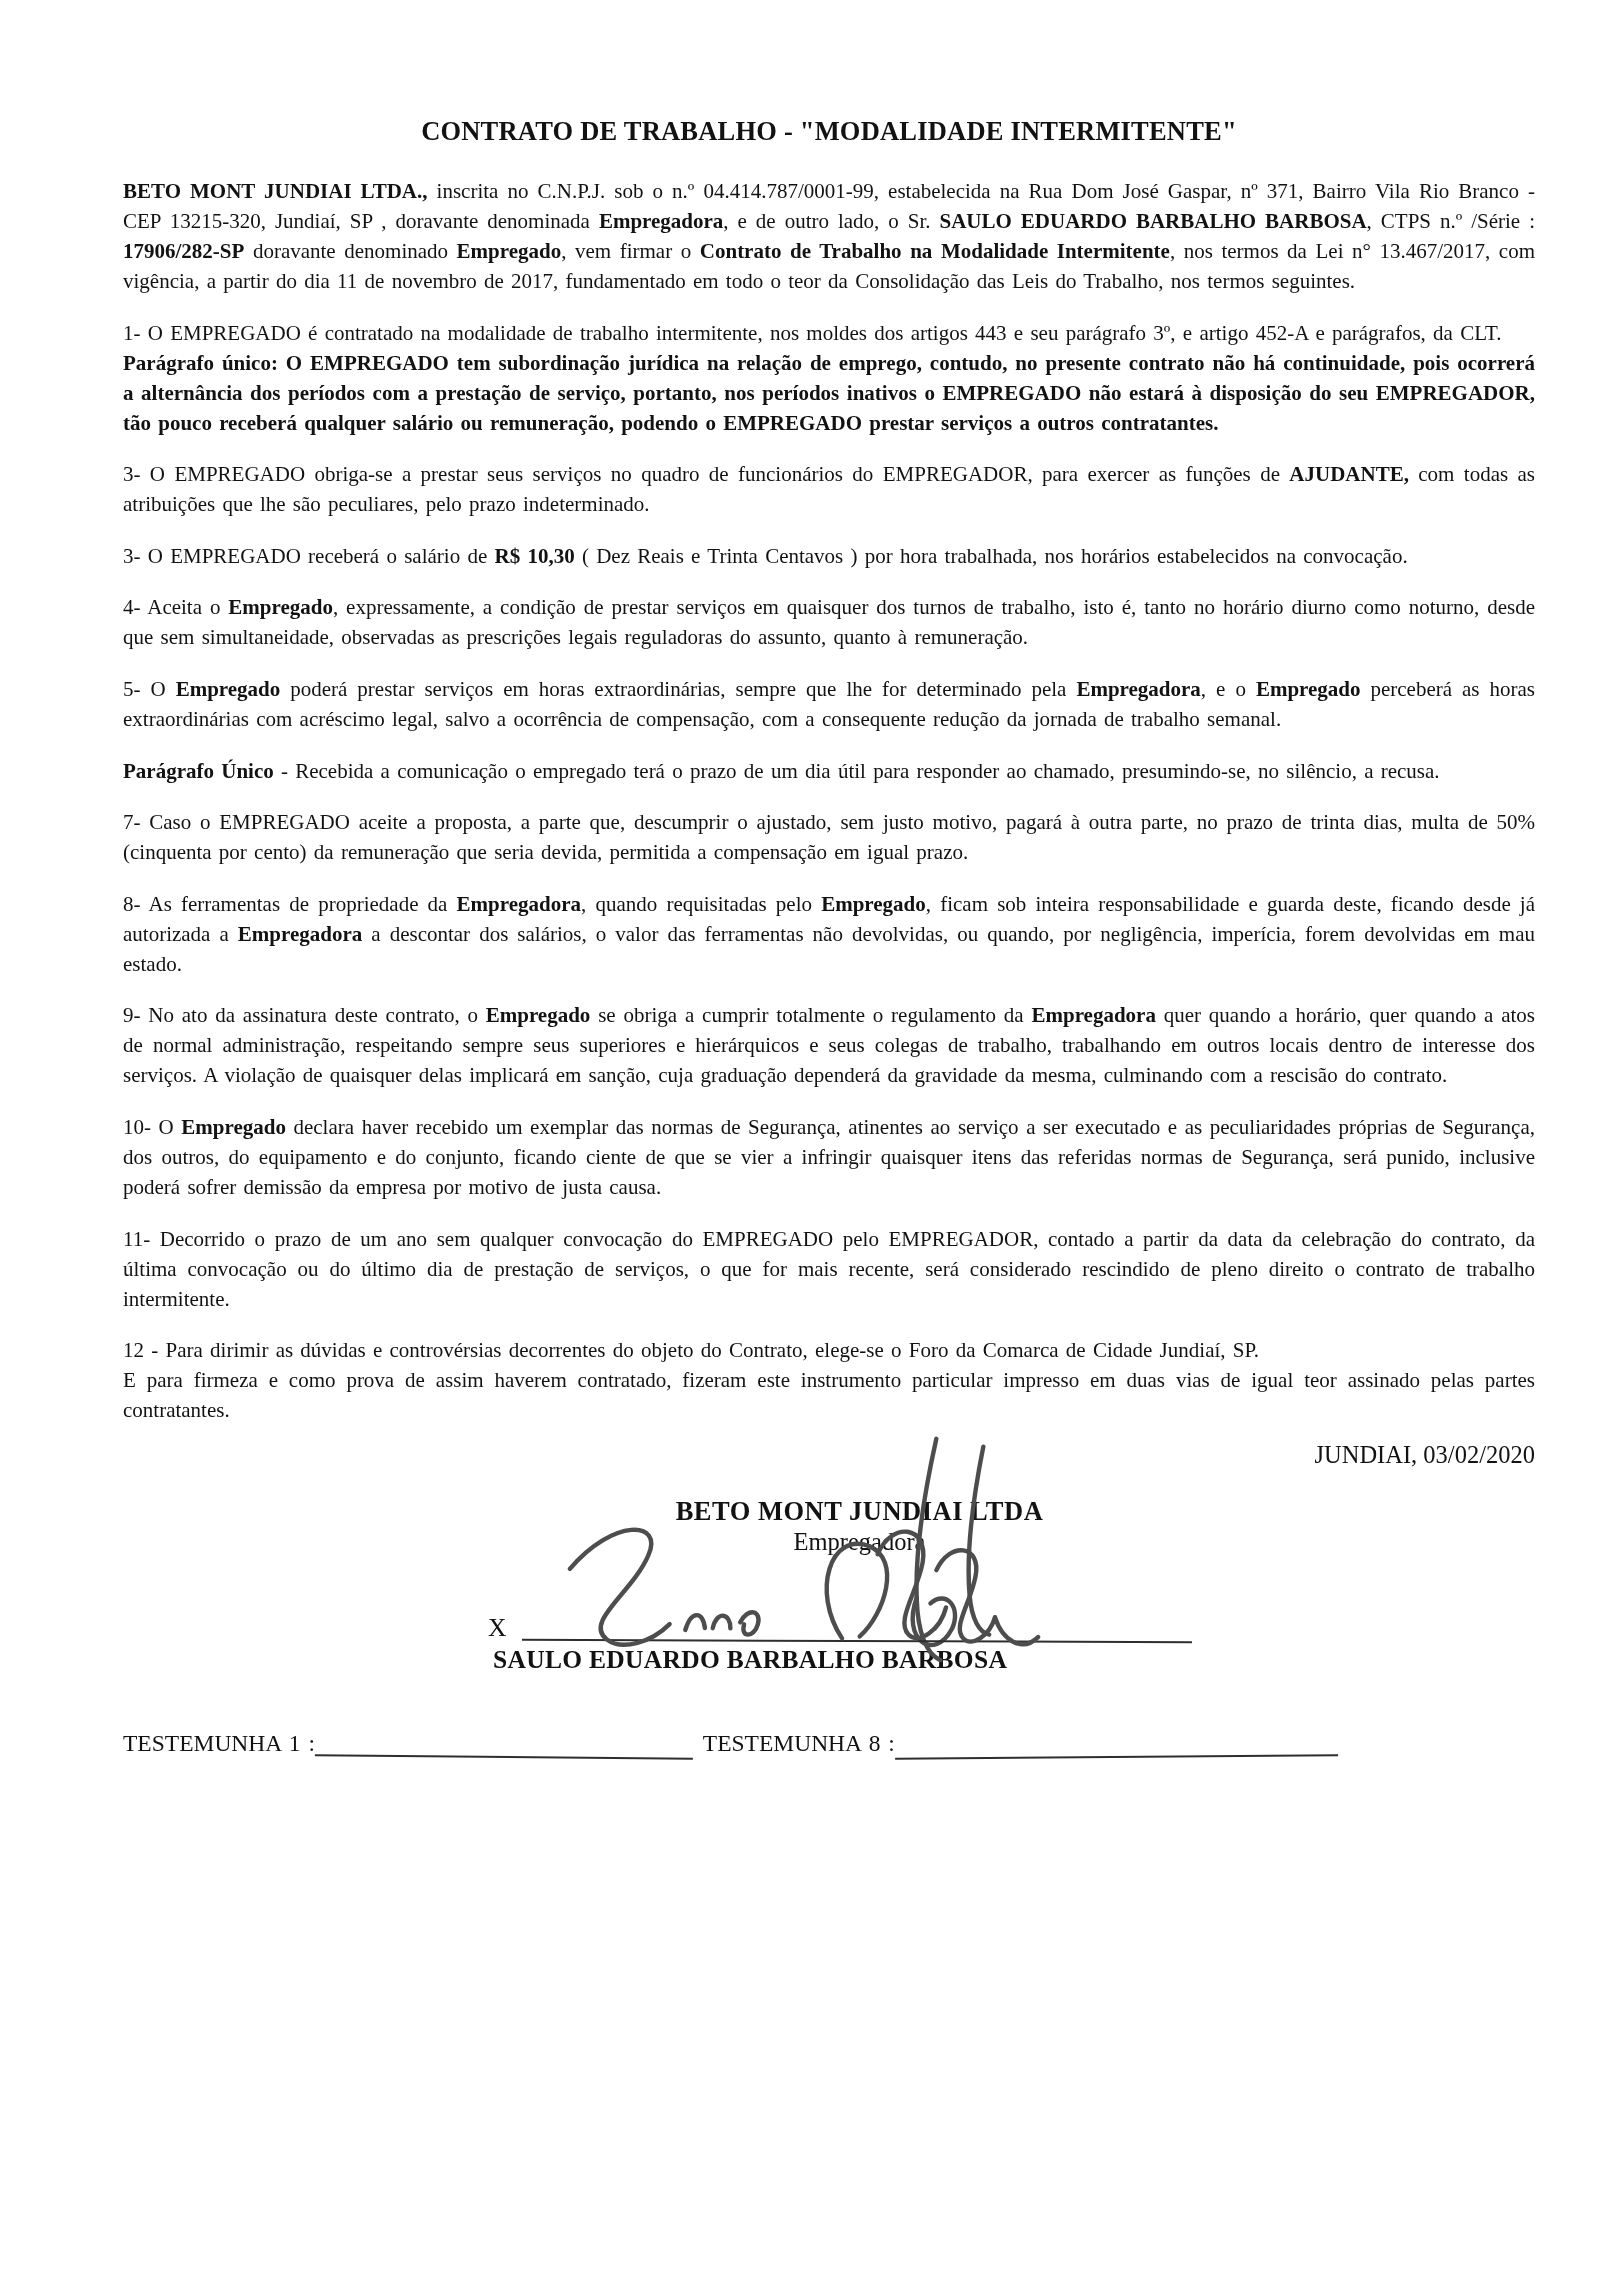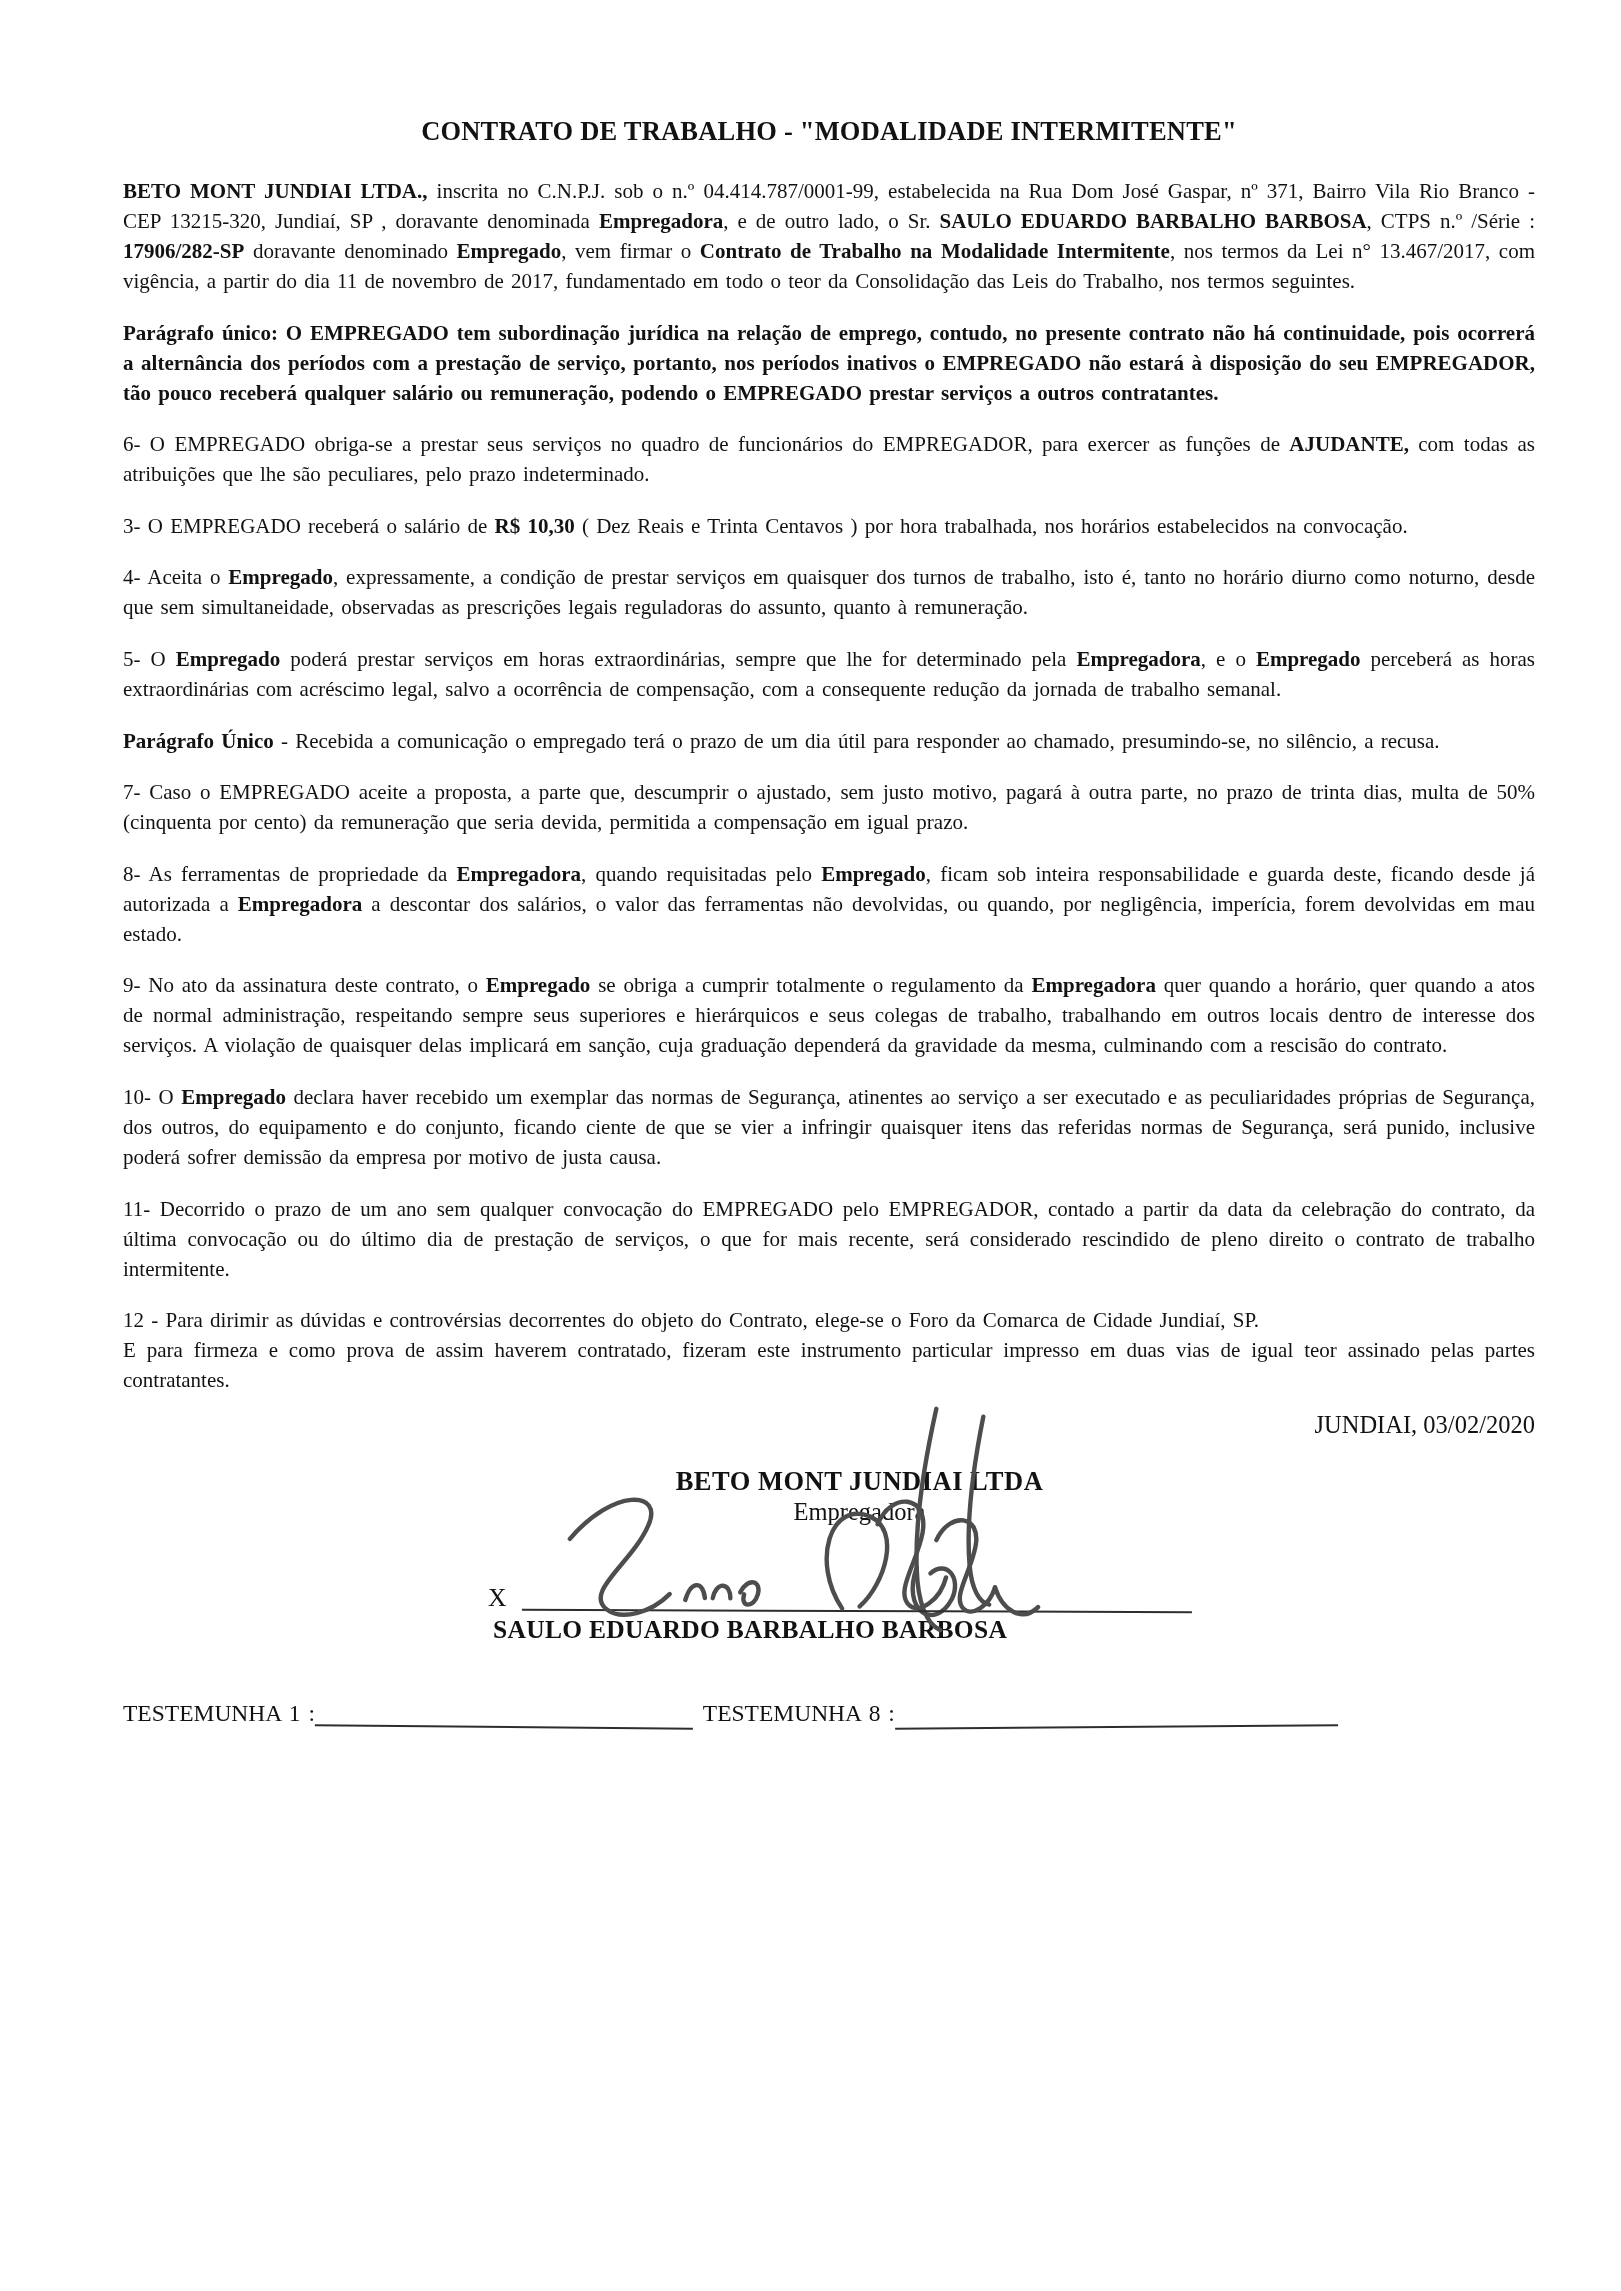--- a/index.html
+++ b/index.html
@@ -46,23 +46,24 @@
 </style>
 </head>
 <body>
 
 <div class="page">
 
   <div class="title">CONTRATO DE TRABALHO - "MODALIDADE INTERMITENTE"</div>
 
   <div class="para"><span class="b">BETO MONT JUNDIAI LTDA.,</span><span> inscrita no C.N.P.J. sob o n.º 04.414.787/0001-99, estabelecida na Rua Dom José Gaspar, nº 371, Bairro Vila Rio Branco - CEP 13215-320, Jundiaí, SP , doravante denominada </span><span class="b">Empregadora</span><span>, e de outro lado, o Sr. </span><span class="b">SAULO EDUARDO BARBALHO BARBOSA</span><span>, CTPS n.º /Série : </span><span class="b">17906/282-SP</span><span> doravante denominado </span><span class="b">Empregado</span><span>, vem firmar o </span><span class="b">Contrato de Trabalho na Modalidade Intermitente</span><span>, nos termos da Lei n° 13.467/2017, com vigência, a partir do dia 11 de novembro de 2017, fundamentado em todo o teor da Consolidação das Leis do Trabalho, nos termos seguintes.</span></div>
 
+  <div class="para tight"><span>1- O EMPREGADO é contratado na modalidade de trabalho intermitente, nos moldes dos artigos 443 e seu parágrafo 3º, e artigo 452-A e parágrafos, da CLT.</span></div>
   <div class="para"><span class="b">Parágrafo único: O EMPREGADO tem subordinação jurídica na relação de emprego, contudo, no presente contrato não há continuidade, pois ocorrerá a alternância dos períodos com a prestação de serviço, portanto, nos períodos inativos o EMPREGADO não estará à disposição do seu EMPREGADOR, tão pouco receberá qualquer salário ou remuneração, podendo o EMPREGADO prestar serviços a outros contratantes.</span></div>
 
-  <div class="para"><span>6- O EMPREGADO obriga-se a prestar seus serviços no quadro de funcionários do EMPREGADOR, para exercer as funções de </span><span class="b">AJUDANTE,</span><span> com todas as atribuições que lhe são peculiares, pelo prazo indeterminado.</span></div>
+  <div class="para"><span>3- O EMPREGADO obriga-se a prestar seus serviços no quadro de funcionários do EMPREGADOR, para exercer as funções de </span><span class="b">AJUDANTE,</span><span> com todas as atribuições que lhe são peculiares, pelo prazo indeterminado.</span></div>
   <div class="para"><span>3- O EMPREGADO receberá o salário de </span><span class="b">R$ 10,30</span><span> ( Dez Reais  e Trinta  Centavos  ) por hora trabalhada, nos horários estabelecidos na convocação.</span></div>
   <div class="para"><span>4- Aceita o </span><span class="b">Empregado</span><span>, expressamente, a condição de prestar serviços em quaisquer dos turnos de trabalho, isto é, tanto no horário diurno como noturno, desde que sem simultaneidade, observadas as prescrições legais reguladoras do assunto, quanto à remuneração.</span></div>
   <div class="para"><span>5- O </span><span class="b">Empregado</span><span> poderá prestar serviços em horas extraordinárias, sempre que lhe for determinado pela </span><span class="b">Empregadora</span><span>, e o </span><span class="b">Empregado</span><span> perceberá as horas extraordinárias com acréscimo legal, salvo a ocorrência de compensação, com a consequente redução da jornada de trabalho semanal.</span></div>
   <div class="para"><span class="b">Parágrafo Único</span><span> - Recebida a comunicação o empregado terá o prazo de um dia útil para responder ao chamado, presumindo-se, no silêncio, a recusa.</span></div>
   <div class="para"><span>7- Caso o EMPREGADO aceite a proposta, a parte que, descumprir o ajustado,  sem justo motivo, pagará à outra parte, no prazo de trinta dias, multa de 50% (cinquenta por cento) da remuneração que seria devida, permitida a compensação em igual prazo.</span></div>
   <div class="para"><span>8- As ferramentas de propriedade da </span><span class="b">Empregadora</span><span>, quando requisitadas pelo </span><span class="b">Empregado</span><span>, ficam sob inteira responsabilidade e guarda deste, ficando desde já autorizada a </span><span class="b">Empregadora</span><span> a descontar dos salários, o valor das ferramentas não devolvidas, ou quando, por negligência, imperícia, forem devolvidas em mau estado.</span></div>
   <div class="para"><span>9- No ato da assinatura deste contrato, o </span><span class="b">Empregado</span><span> se obriga a cumprir totalmente o regulamento da </span><span class="b">Empregadora</span><span> quer quando a horário, quer quando a atos de normal administração, respeitando sempre seus superiores e hierárquicos e seus colegas de trabalho, trabalhando em outros locais dentro de interesse dos serviços. A violação de quaisquer delas implicará em sanção, cuja graduação dependerá da gravidade da mesma, culminando com a rescisão do contrato.</span></div>
   <div class="para"><span>10- O </span><span class="b">Empregado</span><span> declara haver recebido um exemplar das normas de Segurança, atinentes ao serviço a ser executado e as peculiaridades próprias de Segurança, dos outros, do equipamento e do conjunto, ficando ciente de que se vier a infringir quaisquer itens das referidas normas de Segurança, será punido, inclusive poderá sofrer demissão da empresa por motivo de justa causa.</span></div>
   <div class="para"><span>11- Decorrido o prazo de um ano sem qualquer convocação do EMPREGADO pelo EMPREGADOR, contado a partir da data da celebração do contrato, da última convocação ou do último dia de prestação de serviços, o que for mais recente, será considerado rescindido de pleno direito o contrato de trabalho intermitente.</span></div>
 

